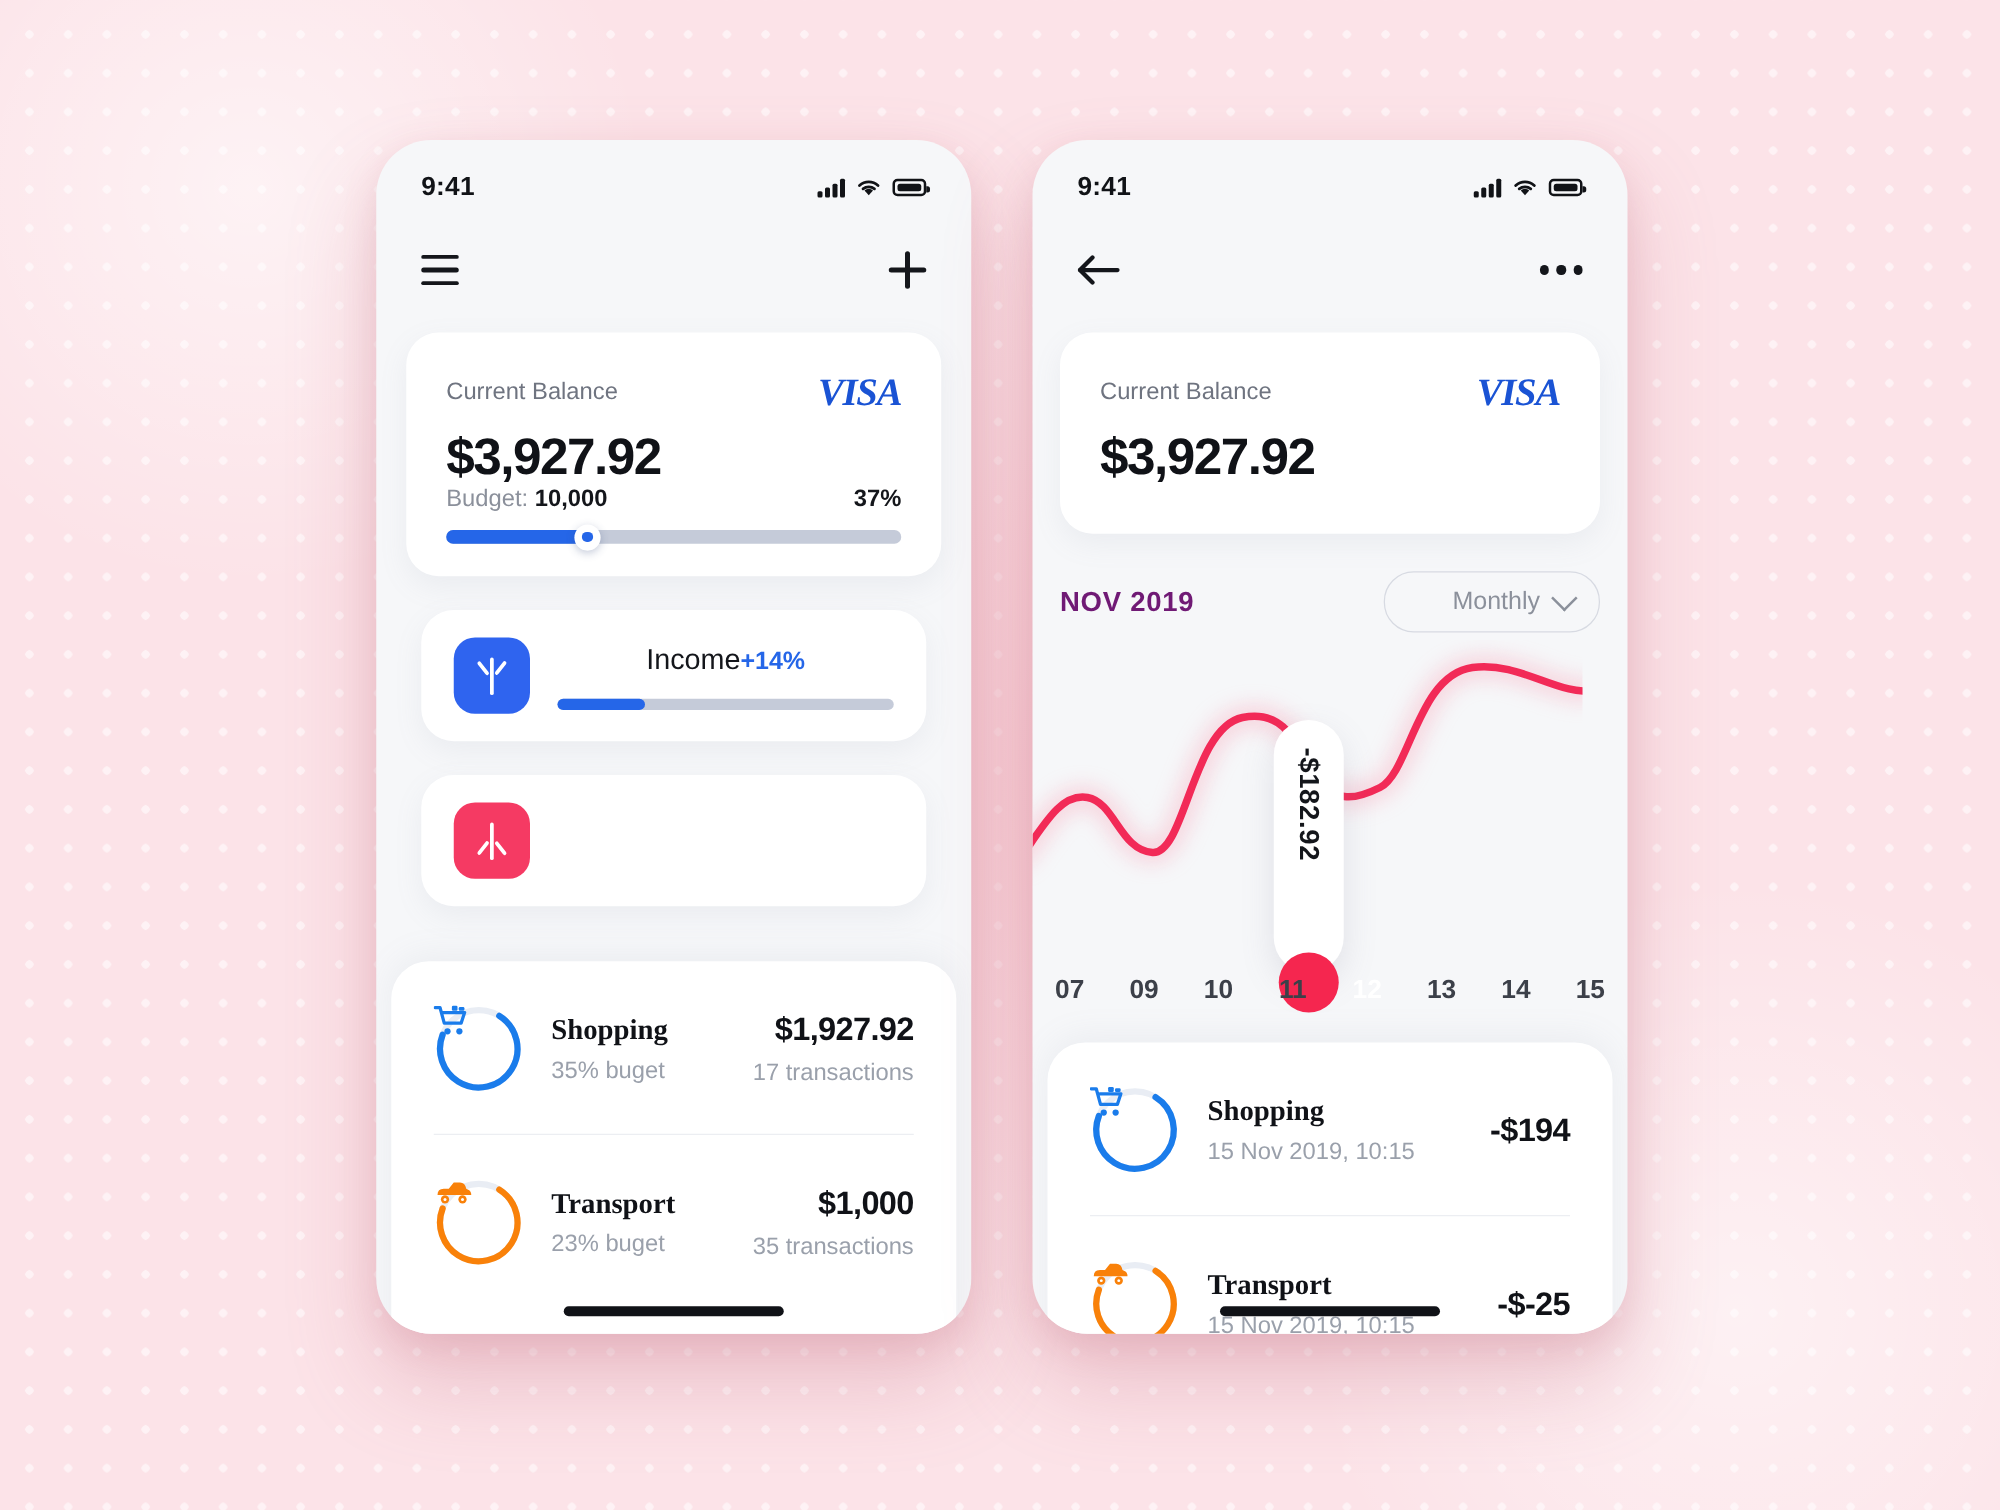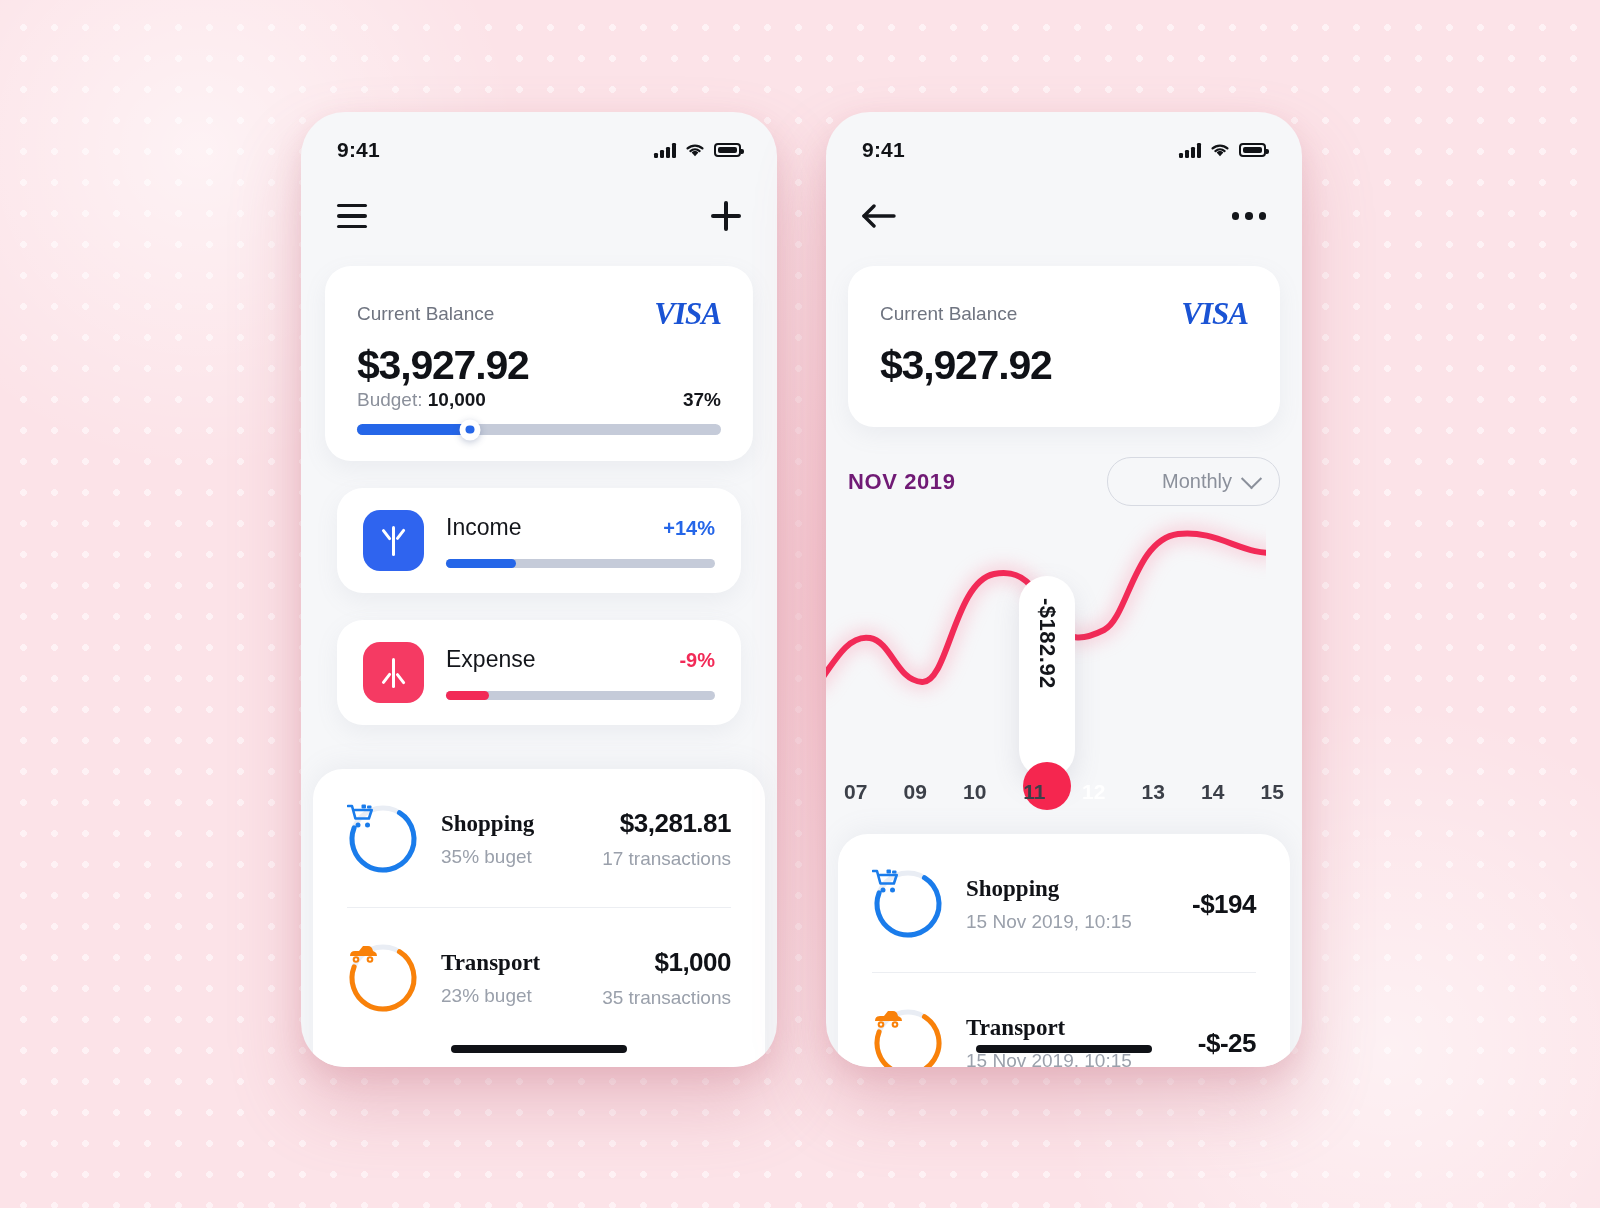--- a/index.html
+++ b/index.html
@@ -92,21 +92,21 @@
   .sq-income { background:#2f64ef; }
   .sq-expense { background:#f53a63; }
   .arrow { position:relative; width:22px; height:30px; }
   .arrow i { position:absolute; left:9.2px; top:0; width:3.4px; height:30px; background:#fff; border-radius:2px; }
   .arrow::before,.arrow::after{content:"";position:absolute;width:3.4px;height:13px;background:#fff;border-radius:2px;}
   .arrow.up::before{left:2px;top:2.2px;transform:rotate(-38deg);}
   .arrow.up::after{right:2px;top:2.2px;transform:rotate(38deg);}
   .arrow.down::before{left:2px;bottom:2.2px;transform:rotate(38deg);}
   .arrow.down::after{right:2px;bottom:2.2px;transform:rotate(-38deg);}
   .flow-body { flex:1; }
-  .flow-top { display:flex; align-items:baseline; justify-content:space-between; }
+  .flow-top { display:flex; align-items:baseline; justify-content:center; }
   .flow-name { font-size:23px; color:#14161b; }
   .flow-pct { font-size:20px; font-weight:bold; }
   .pct-up { color:#2566e8; } .pct-down { color:#f22a57; }
   .minibar { margin-top:18px; height:9px; background:#c5cbd9; border-radius:5px; position:relative; }
   .minibar i { position:absolute; left:0; top:0; bottom:0; border-radius:5px; display:block; }
   .mb-income i { background:#2566e8; width:26%; }
   .mb-expense i { background:#f22a57; width:16%; }
 
   
   .list-card { margin:44px 12px 0 12px; padding:0 34px; border-radius:30px 30px 0 0;
@@ -235,29 +235,20 @@
         </div>
     </div>
   </div>
 
   <div class="card flow-card">
     <div class="flow-sq sq-expense">
       <span class="arrow down">
           <i></i>
         </span>
     </div>
-    <div class="flow-body">
-      <div class="flow-top">
-        <span class="flow-name">Expense</span>
-        <span class="flow-pct pct-down">-9%</span>
-      </div>
-      <div class="minibar mb-expense">
-          <i></i>
-        </div>
-    </div>
   </div>
 
   <div class="card list-card">
 
     <div class="list-row">
       <div class="ring">
         <svg width="72" height="72" viewBox="0 0 72 72">
           <circle cx="36" cy="36" r="31" fill="none" stroke="#e9edf4" stroke-width="5"></circle>
           <circle cx="36" cy="36" r="31" fill="none" stroke="#1a7ceb" stroke-width="5" stroke-linecap="round" stroke-dasharray="140 195" transform="rotate(-58 36 36)"></circle>
         </svg>
@@ -267,21 +258,21 @@
           <circle cx="20.5" cy="22" r="2.5" fill="#1a7ceb"></circle>
           <rect x="14.5" y="1.5" width="4.5" height="4" rx="1" fill="#1a7ceb"></rect>
           <rect x="20" y="2.5" width="4.5" height="3" rx="1" fill="#1a7ceb"></rect>
         </svg>
       </div>
       <div class="row-mid">
         <div class="row-title">Shopping</div>
         <div class="row-sub">35% buget</div>
       </div>
       <div class="row-right">
-        <div class="row-amt">$3,281.81</div>
+        <div class="row-amt">$1,927.92</div>
         <div class="row-cnt">17 transactions</div>
       </div>
     </div>
 
     <div class="list-row">
       <div class="ring">
         <svg width="72" height="72" viewBox="0 0 72 72">
           <circle cx="36" cy="36" r="31" fill="none" stroke="#e9edf4" stroke-width="5"></circle>
           <circle cx="36" cy="36" r="31" fill="none" stroke="#f98109" stroke-width="5" stroke-linecap="round" stroke-dasharray="140 195" transform="rotate(-58 36 36)"></circle>
         </svg>

